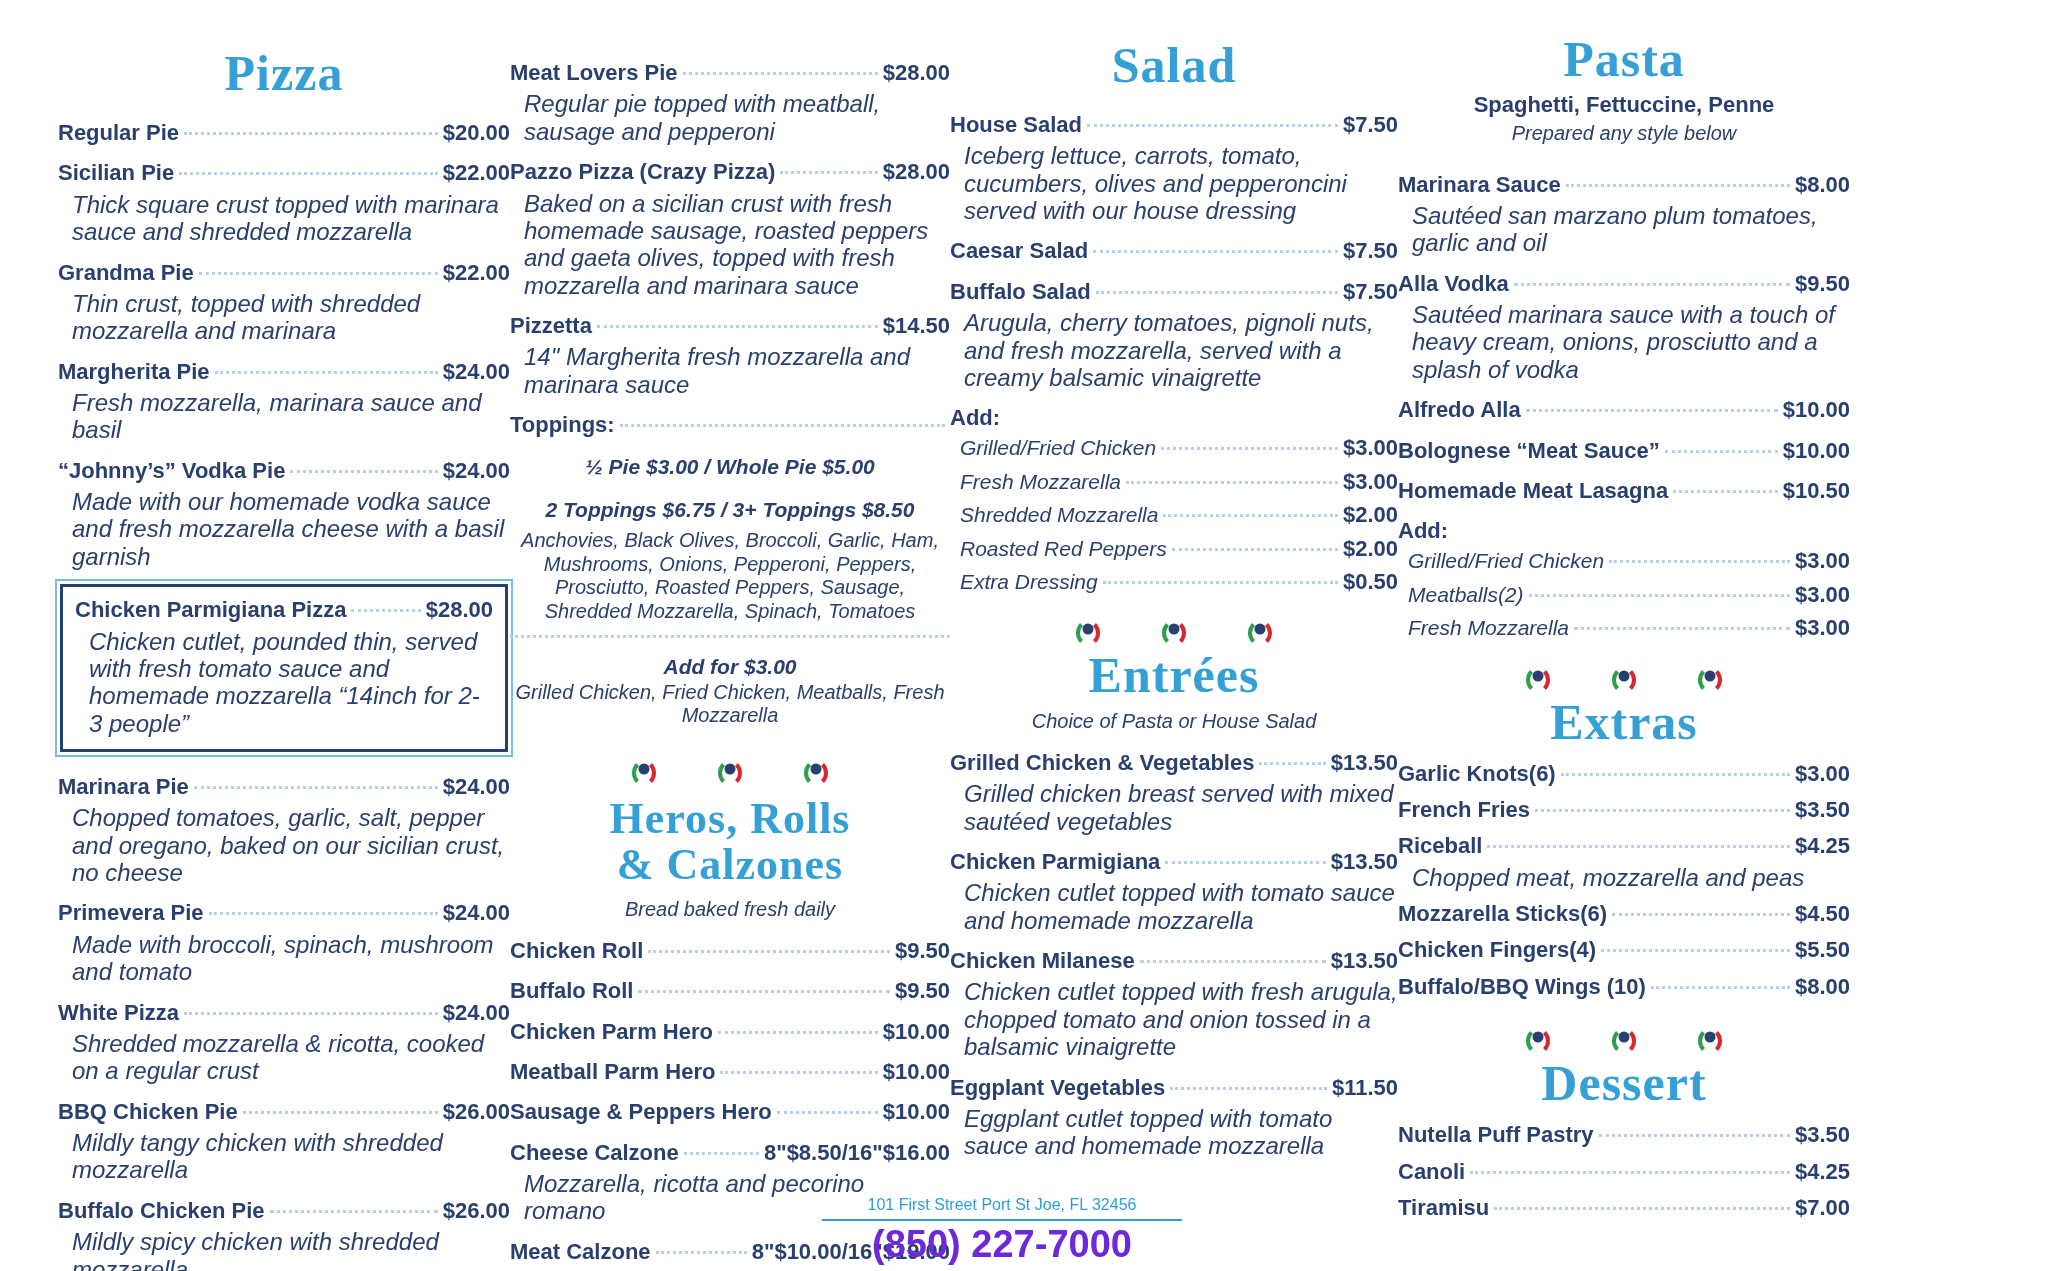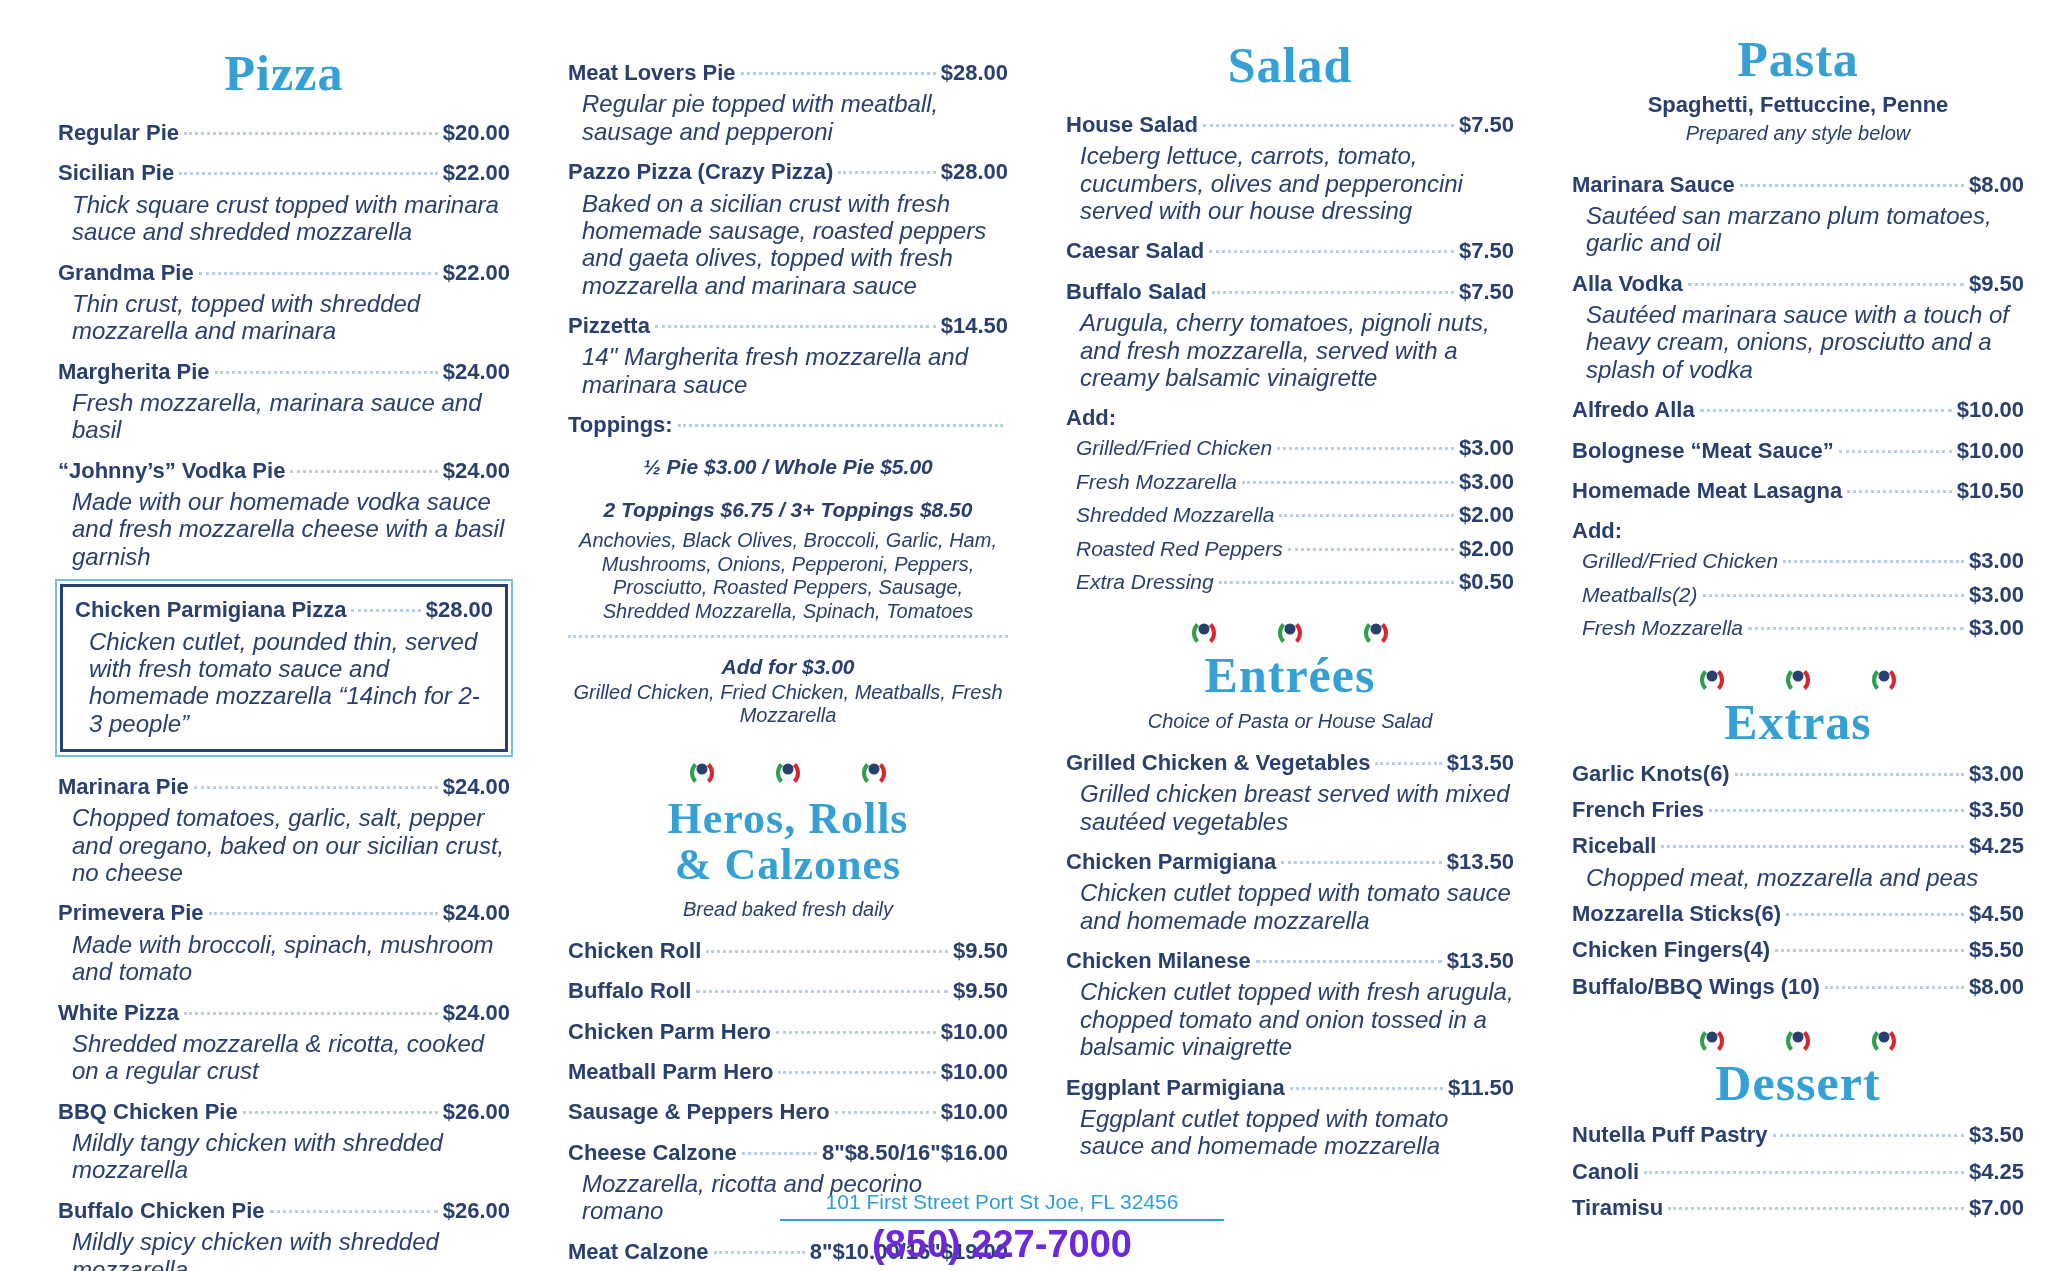--- a/index.html
+++ b/index.html
@@ -7,21 +7,20 @@
   body { font-family: "Liberation Sans", sans-serif; }
 
   .page {
     position: relative;
     width: 2048px;
     height: 1271px;
     background: #ffffff;
     color: #29406f;
     display: flex;
     padding: 0 40px 0 58px;
-    gap: 58px;
     overflow: hidden;
   }
 
   .col { flex: 0 0 auto; display: flex; flex-direction: column; }
   .col1 { width: 452px; padding-top: 48px; }
   .col2 { width: 440px; padding-top: 60px; }
   .col3 { width: 448px; padding-top: 40px; }
   .col4 { width: 452px; padding-top: 34px; }
 
   .title {
@@ -97,21 +96,21 @@
 
   .footer {
     position: absolute;
     bottom: 4px;
     left: 1002px;
     transform: translateX(-50%);
     width: 760px;
     text-align: center;
   }
   .address-wrap { display: inline-block; border-bottom: 2px solid #35a0d6; padding: 0 46px 5px 46px; }
-  .address { color: #2d9fd8; font-size: 21px; }
+  .address { color: #2d9fd8; font-size: 16px; }
   .phone { color: #6d28d9; font-weight: bold; font-size: 38px; line-height: 1.15; margin-top: 2px; }
 </style>
 </head>
 <body>
 
 <div class="page">
 
   <div class="col col1">
     <h1 class="title">Pizza</h1>
     <div>
@@ -446,21 +445,21 @@
           <div class="row">
             <span class="name">Chicken Milanese</span>
             <span class="leader"></span>
             <span class="price">$13.50</span>
           </div>
           <div class="desc">Chicken cutlet topped with fresh arugula, chopped tomato and onion tossed in a balsamic vinaigrette</div>
         </div>
 
         <div class="menu-item">
           <div class="row">
-            <span class="name">Eggplant Parmigiana</span>
+            <span class="name">Eggplant Vegetables</span>
             <span class="leader"></span>
             <span class="price">$11.50</span>
           </div>
           <div class="desc">Eggplant cutlet topped with tomato sauce and homemade mozzarella</div>
         </div>
       </div>
   </div>
 
   <div class="col col4">
     <h1 class="title" style="margin-bottom:8px">Pasta</h1>

